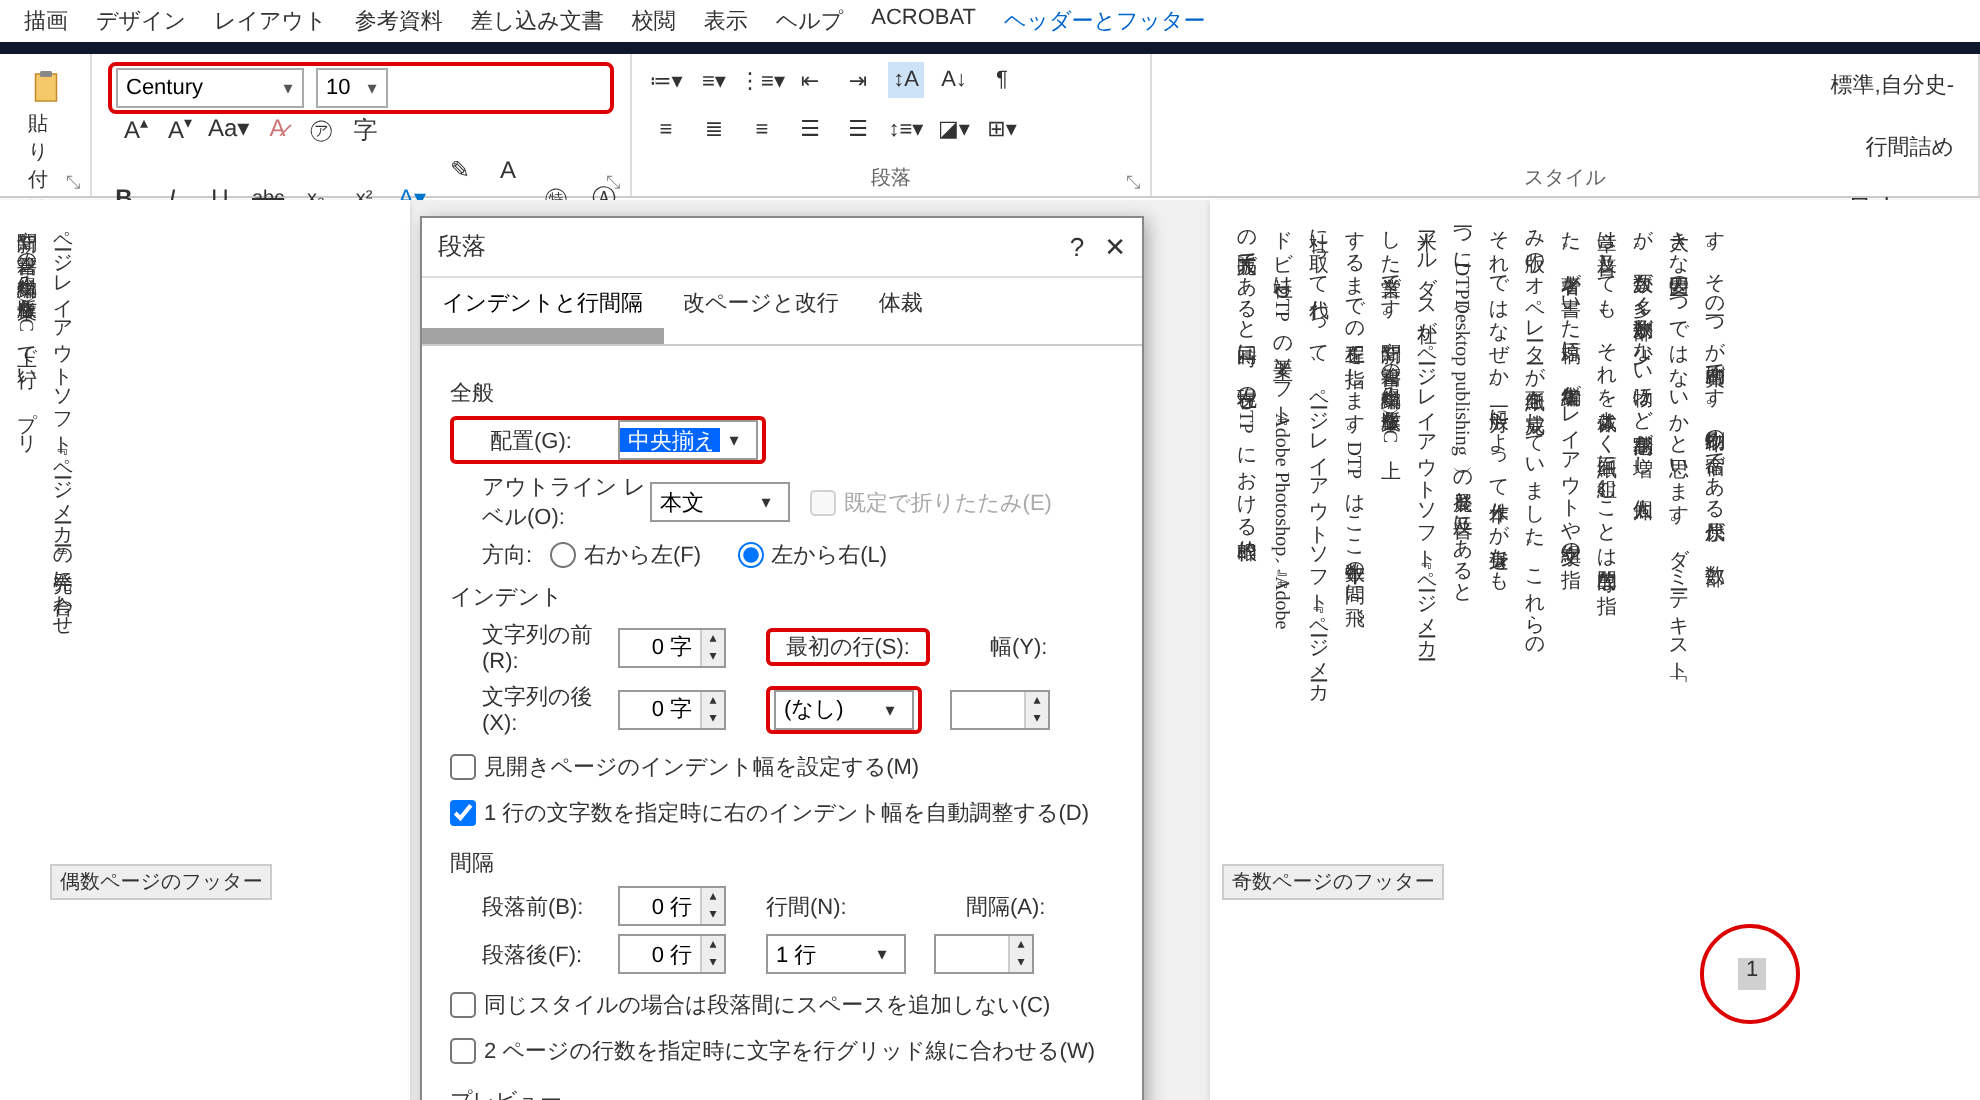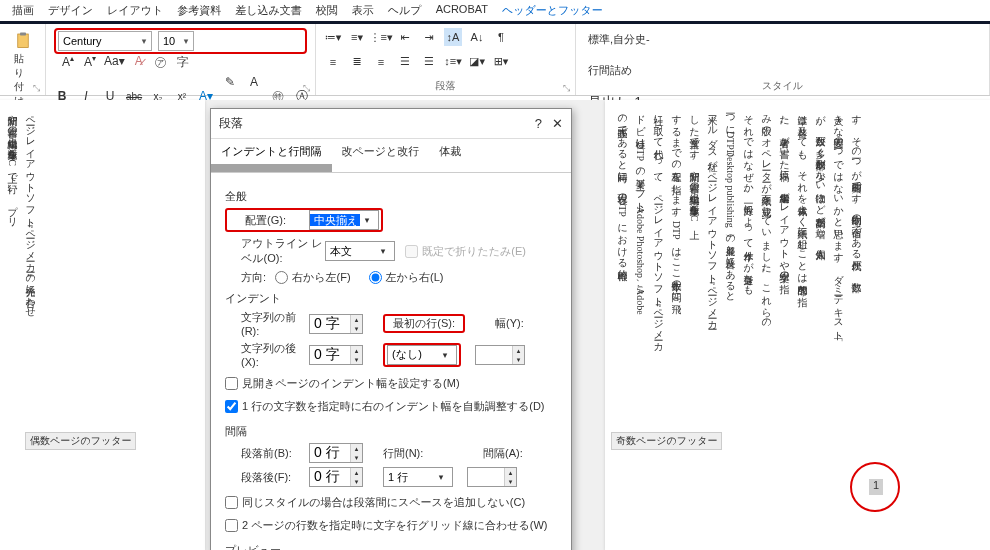--- a/index.html
+++ b/index.html
@@ -1,18 +1,18 @@
 <!DOCTYPE html>
 <html><head>
 <meta charset="utf-8">
 <style>
 * { margin: 0; padding: 0; box-sizing: border-box; font-family: "Yu Gothic", "Meiryo", sans-serif; }
 body { background: #fff; font-size: 11px; color: #333; overflow: hidden; width: 990px; height: 550px; position: relative; }
 
-.menubar { display: flex; gap: 14px; padding: 3px 12px; border-bottom: 3px solid #0f172a; font-size: 11px; }
+.menubar { display: flex; gap: 14px; padding: 3px 12px; border-bottom: 6px solid #0f172a; font-size: 11px; }
 .menubar .item { cursor: pointer; }
 .menubar .blue { color: #0066cc; }
 
 .ribbon { display: flex; background: #fff; border-bottom: 1px solid #ccc; height: 72px; position: relative; }
 .group { border-right: 1px solid #ddd; padding: 4px 8px 2px 8px; position: relative; display: flex; flex-direction: column; justify-content: space-between; }
 .group-label { text-align: center; font-size: 10px; color: #666; padding-top: 2px; }
 .group .corner { position: absolute; right: 2px; bottom: 2px; width: 10px; height: 10px; font-size: 9px; color: #888; }
 
 .font-row1 { display: flex; gap: 6px; align-items: center; }
 .font-row2 { display: flex; gap: 8px; align-items: center; margin-top: 4px; }
@@ -21,21 +21,21 @@
 .combo .arrow { width: 14px; text-align: center; font-size: 9px; color: #555; }
 .fbtn { font-size: 12px; color: #333; cursor: pointer; min-width: 16px; text-align: center; }
 .fbtn.sub { font-size: 10px; text-decoration: underline; }
 .color-swatch { display: inline-block; width: 14px; height: 3px; vertical-align: bottom; }
 
 .red-box { border: 2px solid #d00; border-radius: 4px; padding: 1px 2px; }
 
 .para-group .row { display: flex; gap: 6px; align-items: center; }
 .pbtn { width: 18px; height: 18px; display: inline-flex; align-items: center; justify-content: center; cursor: pointer; }
 
-.styles { display: flex; align-items: flex-start; gap: 16px; padding: 8px 12px; flex: 1; }
+.styles { display: flex; align-items: flex-end; gap: 16px; padding: 8px 12px; flex: 1; }
 .style-item { font-size: 14px; color: #333; cursor: pointer; white-space: nowrap; }
 
 .doc-area { position: absolute; top: 100px; left: 0; right: 0; bottom: 0; background: #f0f0f0; display: flex; }
 .page { background: #fff; box-shadow: 0 1px 3px rgba(0,0,0,0.15); position: relative; }
 .page-left { width: 210px; margin-left: -5px; }
 .page-right { width: 390px; margin-left: auto; margin-right: -5px; }
 .vtext { writing-mode: vertical-rl; text-orientation: mixed; font-size: 10px; line-height: 1.8; padding: 8px; height: 340px; overflow: hidden; color: #333; font-family: serif; }
 .footer-label { position: absolute; bottom: 100px; padding: 1px 4px; font-size: 10px; background: #eee; border: 1px solid #ccc; }
 .page-left .footer-label { left: 30px; }
 .page-right .footer-label { left: 6px; }
@@ -53,21 +53,21 @@
 .tabs .tab.active { border-bottom: 8px solid #a3a3a3; color: #000; }
 .dlg-body { padding: 10px 14px; }
 .section-h { font-size: 11px; margin: 6px 0 4px 0; color: #333; }
 .frow { display: flex; align-items: center; margin: 4px 0; font-size: 11px; }
 .flabel { width: 100px; padding-left: 16px; }
 .fsel { display: inline-flex; border: 1px solid #999; background: #fff; height: 20px; align-items: center; min-width: 70px; }
 .fsel input { border: none; outline: none; width: 50px; padding: 0 4px; font-size: 11px; }
 .fsel .arrow { width: 14px; text-align: center; font-size: 9px; }
 .fsel.blue input { background: #0066ff; color: #fff; }
 .spin { display: inline-flex; border: 1px solid #999; height: 20px; }
-.spin input { border: none; width: 40px; padding: 0 4px; font-size: 14px; }
+.spin input { border: none; width: 40px; padding: 0 4px; font-size: 11px; text-align: right; }
 .spin .ud { display: flex; flex-direction: column; width: 12px; }
 .spin .ud span { height: 9px; font-size: 7px; text-align: center; line-height: 9px; background: #eee; border-left: 1px solid #ccc; }
 .radio-lbl, .check-lbl { display: inline-flex; align-items: center; gap: 4px; font-size: 11px; }
 .red-rect { border: 2px solid #d00; border-radius: 3px; padding: 0 2px; }
 .preview-box { border: 1px solid #aaa; height: 70px; margin-top: 4px; padding: 6px; font-size: 7px; color: #888; overflow: hidden; }
 
 .paste-btn { padding: 2px 6px; display: flex; flex-direction: column; align-items: center; gap: 2px; cursor: pointer; }
 .paste-btn svg { width: 18px; height: 20px; }
 </style>
 </head>

